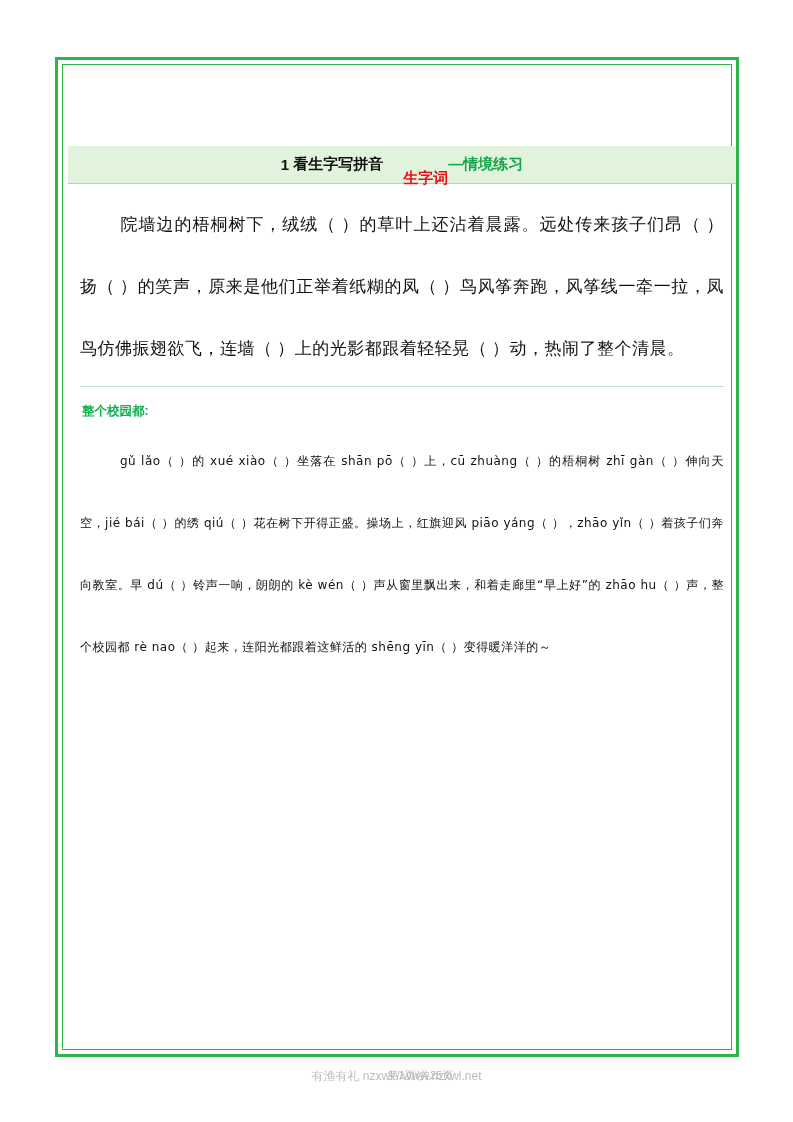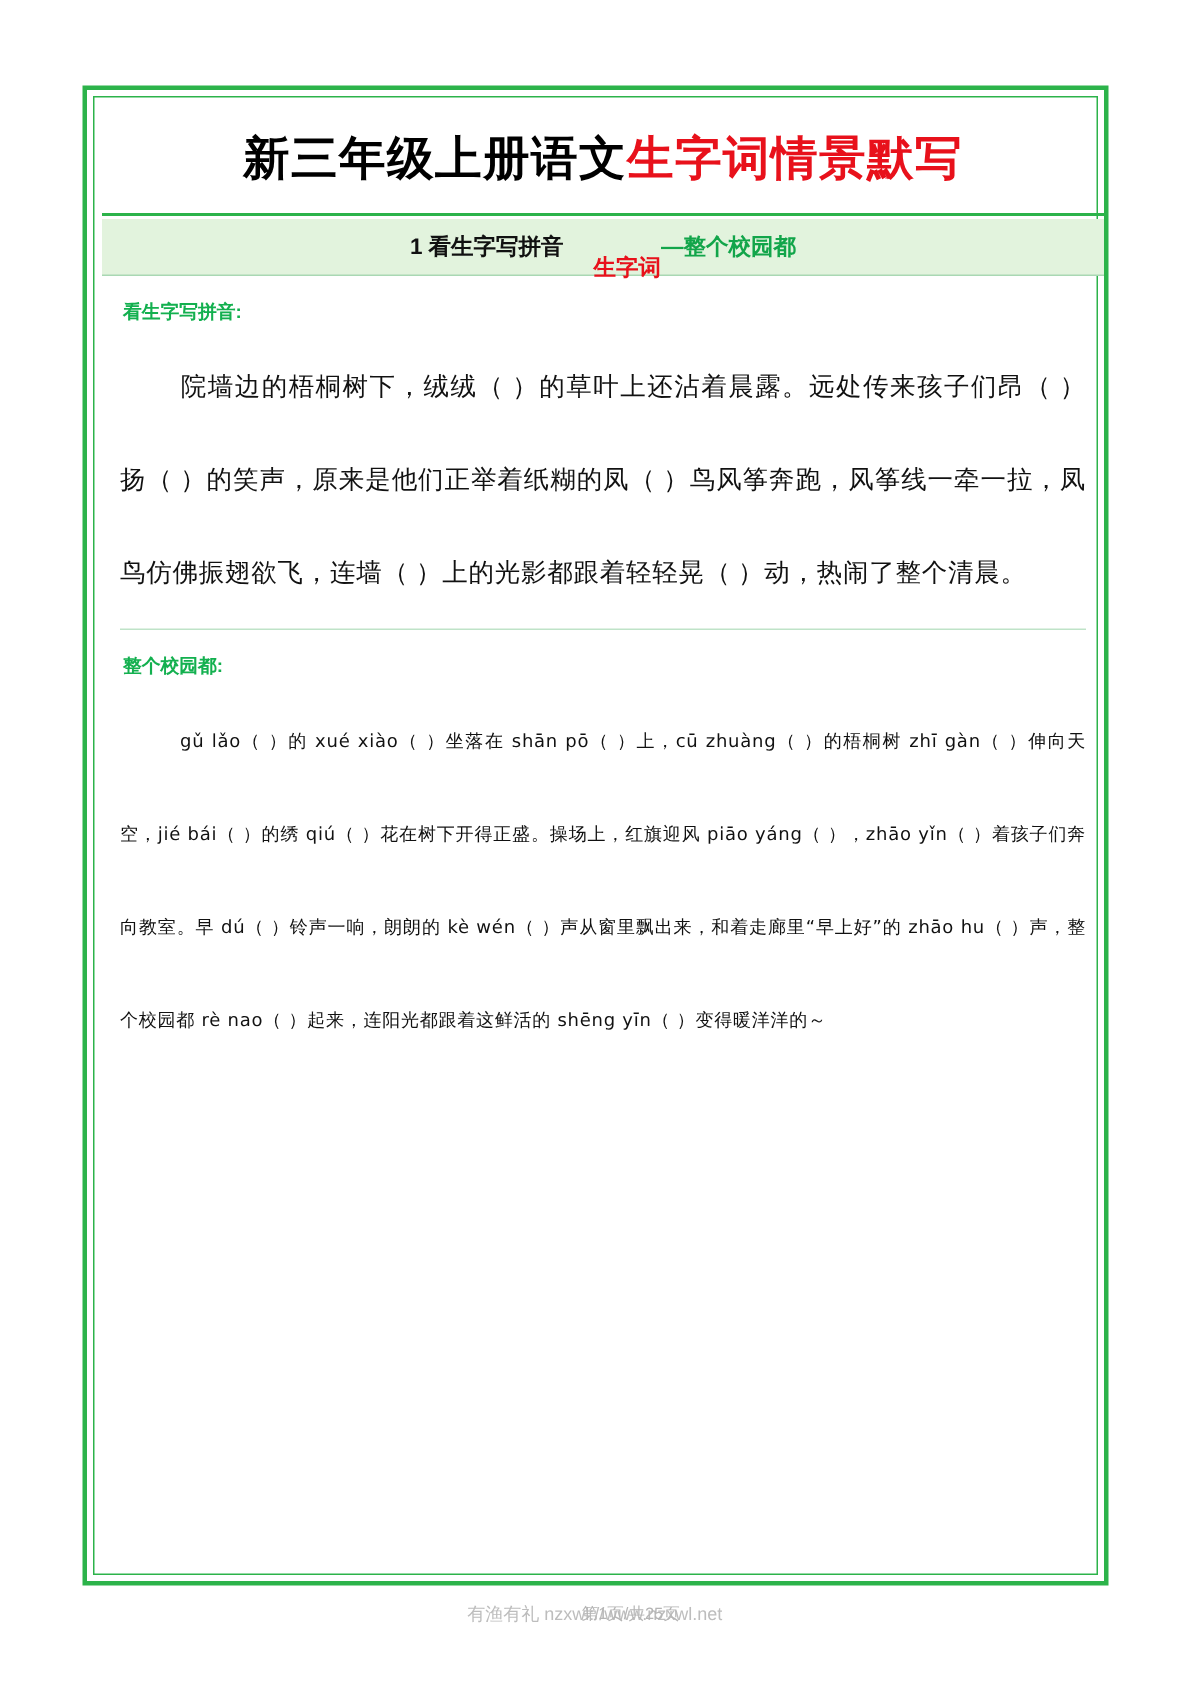--- a/index.html
+++ b/index.html
@@ -159,36 +159,30 @@
   }
 </style>
 </head>
 <body>
 
 <div class="page">
 
   <div class="sheet">
     <div class="sheet-inner">
 
-      <div class="title-band">
-        <div class="title-text">
-          <span class="title-black">新三年级上册语文</span><span class="title-red">生字词情景默写</span>
-        </div>
-      </div>
 
       <div class="lesson-bar">
         <span class="lesson-num">1</span>
         <span class="lesson-title">看生字写拼音</span>
         <span class="lesson-tag-red">生字词</span>
-          <span class="lesson-tag-green">—整个校园都</span>
+          <span class="lesson-tag-green">—情境练习</span>
       </div>
 
       <div class="body-area">
 
-        <div class="section-label">看生字写拼音:</div>
 
         <p class="para first"><span class="indent"></span><span>院墙边的梧桐树下，绒绒（        ）的草叶上还沾着晨露。远处传来孩子们昂（        ）扬（        ）的笑声，原来是他们正举着纸糊的凤（        ）鸟风筝奔跑，风筝线一牵一拉，凤鸟仿佛振翅欲飞，连墙（        ）上的光影都跟着轻轻晃（        ）动，热闹了整个清晨。</span></p>
 
         <hr class="divider">
 
         <div class="section-label">整个校园都:</div>
 
         <p class="para first pinyin"><span class="indent"></span><span>gǔ lǎo（        ）的 xué xiào（        ）坐落在 shān pō（        ）上，cū zhuàng（        ）的梧桐树 zhī gàn（        ）伸向天空，jié bái（        ）的绣 qiú（        ）花在树下开得正盛。操场上，红旗迎风 piāo yáng（        ），zhāo yǐn（        ）着孩子们奔向教室。早 dú（        ）铃声一响，朗朗的 kè wén（        ）声从窗里飘出来，和着走廊里“早上好”的 zhāo hu（        ）声，整个校园都 rè nao（        ）起来，连阳光都跟着这鲜活的 shēng yīn（        ）变得暖洋洋的～</span></p>
 
       </div>

